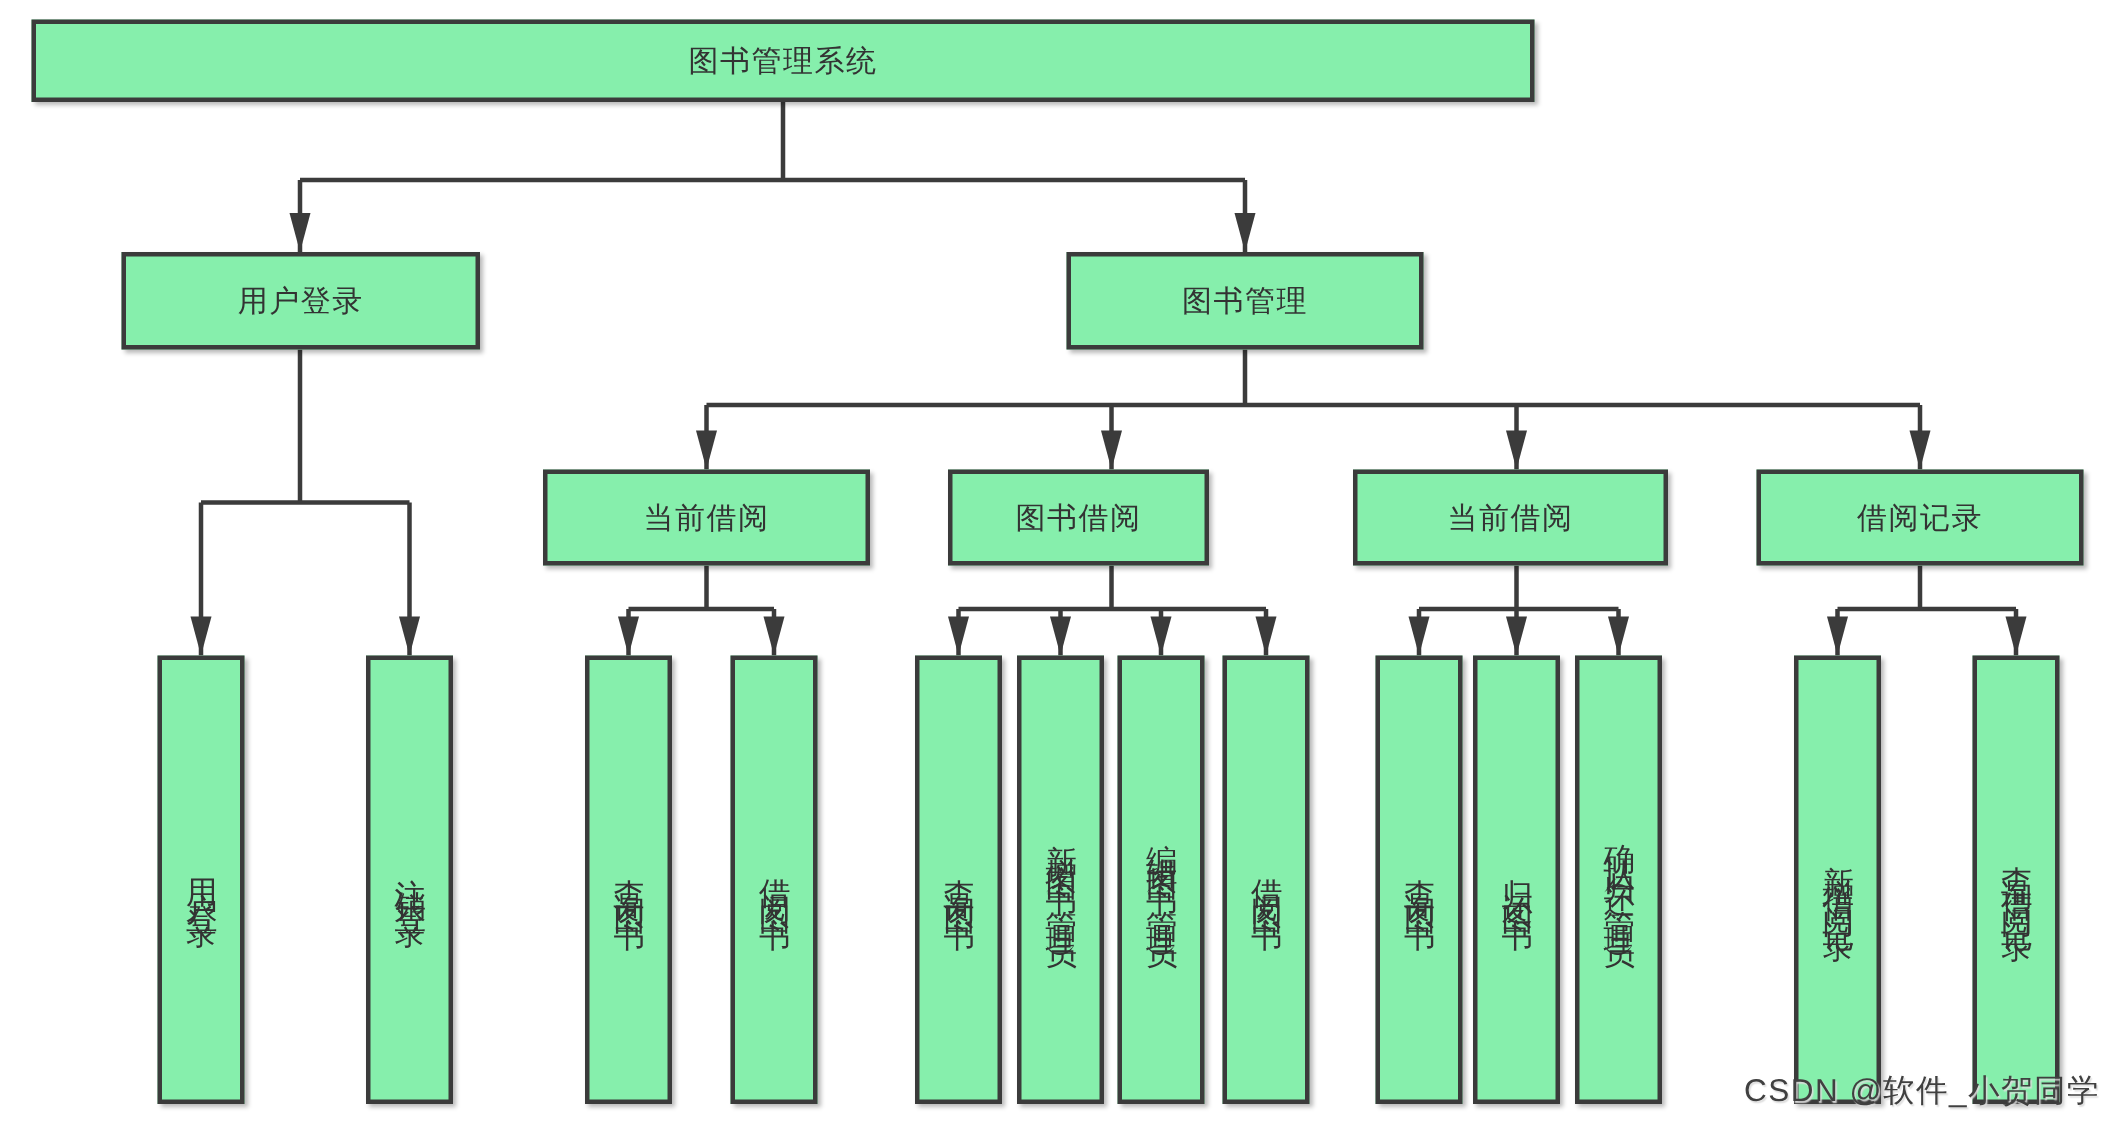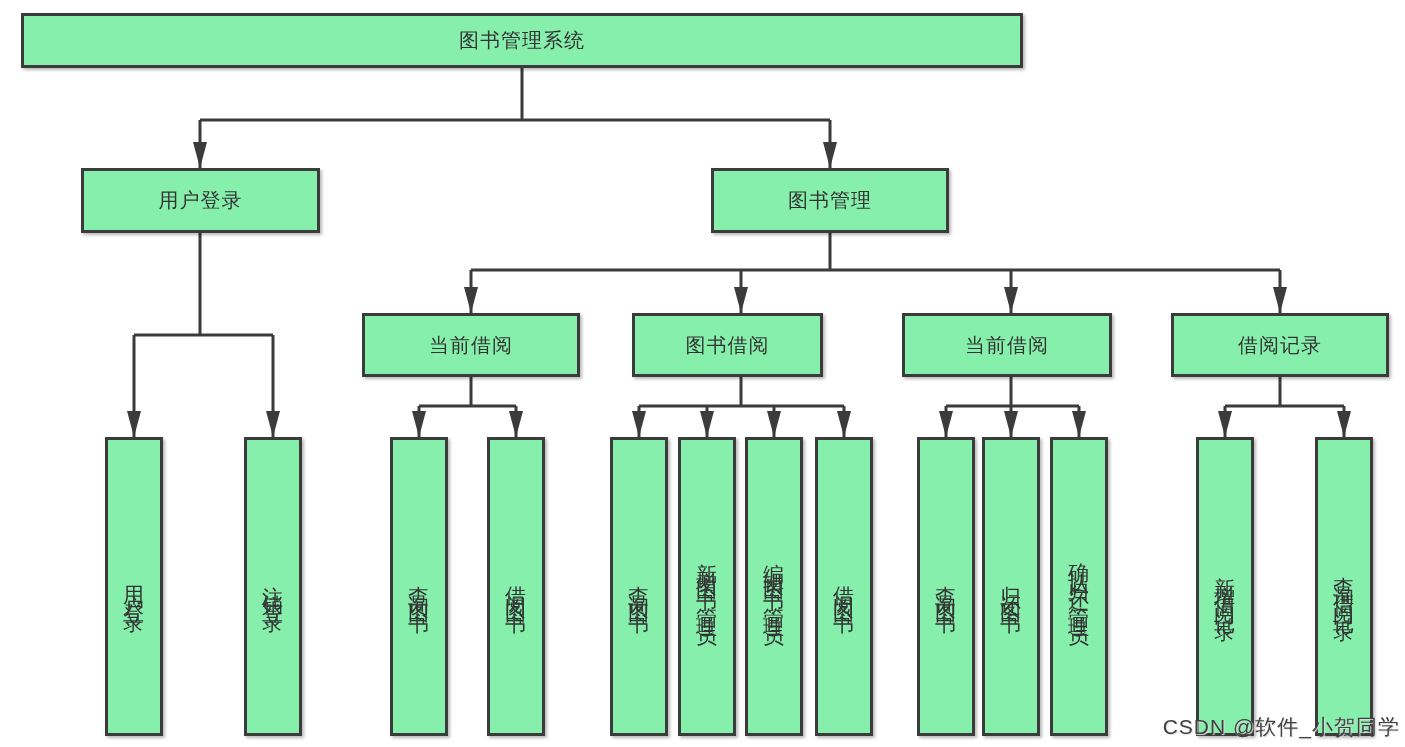--- a/index.html
+++ b/index.html
@@ -60,21 +60,21 @@
       <polygon points="1337,411 1351,411 1344,437"></polygon>
     </g>
   </svg>
 
   <div class="box hbox" style="left:21px;top:13px;width:1002px;height:55px;">图书管理系统</div>
 
   <div class="box hbox" style="left:81px;top:168px;width:239px;height:65px;">用户登录</div>
   <div class="box hbox" style="left:711px;top:168px;width:238px;height:65px;">图书管理</div>
 
   <div class="box hbox" style="left:362px;top:313px;width:218px;height:64px;">当前借阅</div>
-  <div class="box hbox" style="left:632px;top:313px;width:191px;height:64px;">图书借阅</div>
+  <div class="box hbox" style="left:632px;top:313px;width:174px;height:64px;">图书借阅</div>
   <div class="box hbox" style="left:902px;top:313px;width:210px;height:64px;">当前借阅</div>
   <div class="box hbox" style="left:1171px;top:313px;width:218px;height:64px;">借阅记录</div>
 
   <div class="box leaf" style="left:105px;top:437px;width:58px;height:299px;">
     <span class="vtext">用户登录</span>
   </div>
   <div class="box leaf" style="left:244px;top:437px;width:58px;height:299px;">
     <span class="vtext">注销登录</span>
   </div>
 

